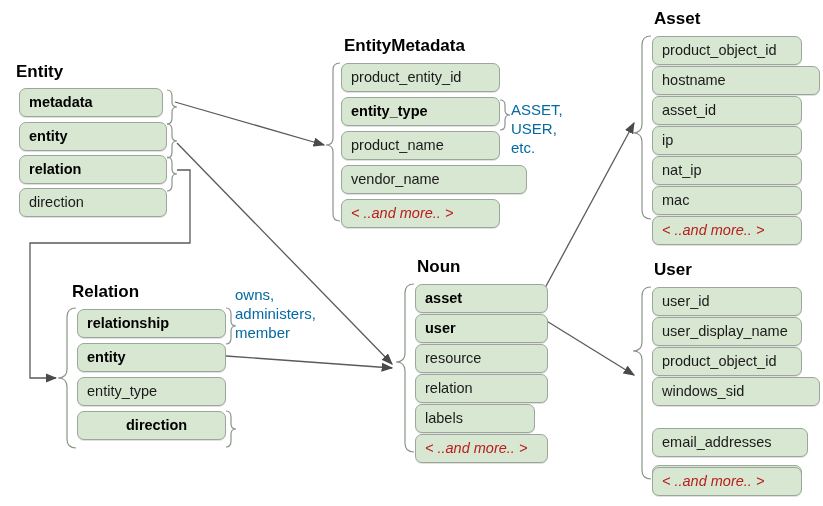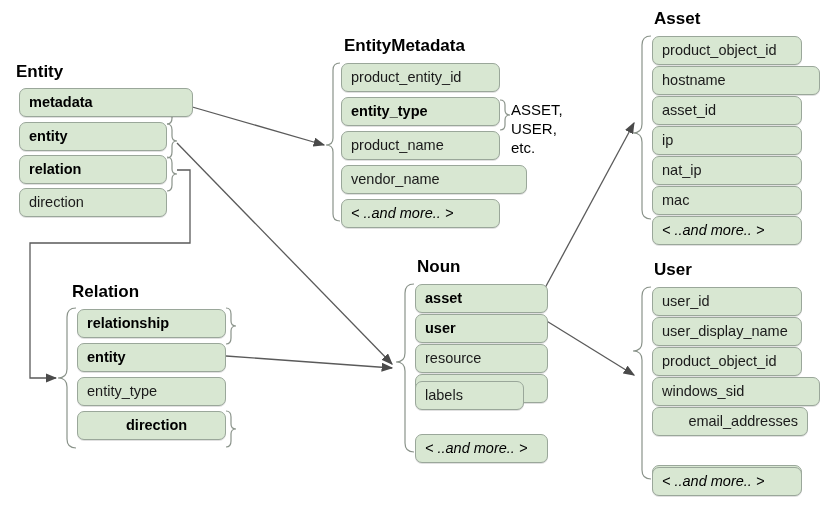--- a/index.html
+++ b/index.html
@@ -31,26 +31,26 @@
     height:29px;
     line-height:27px;
     padding:0 9px;
     font-size:14.5px;
     color:#1a1a1a;
     white-space:nowrap;
     overflow:hidden;
     box-shadow:0 1px 0 rgba(0,0,0,0.12);
   }
   .field.bold{font-weight:bold;color:#000;}
-  .field.more{font-style:italic;color:#000000;background:#d8e7d2;}
+  .field.more{font-style:italic;color:#b91c1c;background:#d8e7d2;}
 
   .note{
     position:absolute;
     font-size:15px;
-    color:#000000;
+    color:#0369a1;
     line-height:19px;
     white-space:pre;
   }
 </style>
 </head>
 <body>
 
 <div id="canvas">
 
   <svg class="wires" viewBox="0 0 823 506">
@@ -95,21 +95,21 @@
       <path d="M226,356 L392,368" marker-end="url(#arrow)"></path>
 
       <path d="M545,288 L634,123" marker-end="url(#arrow)"></path>
 
       <path d="M545,320 L634,375" marker-end="url(#arrow)"></path>
     </g>
   </svg>
 
   <div class="group">
     <div class="group-title" style="left:16px;top:62px;">Entity</div>
-    <div class="field bold" style="left:19px;top:88px;width:174px;">metadata</div>
+    <div class="field bold" style="left:19px;top:88px;width:144px;">metadata</div>
     <div class="field bold" style="left:19px;top:122px;width:148px;">entity</div>
     <div class="field bold" style="left:19px;top:155px;width:148px;">relation</div>
     <div class="field" style="left:19px;top:188px;width:148px;">direction</div>
   </div>
 
   <div class="group">
     <div class="group-title" style="left:344px;top:36px;">EntityMetadata</div>
     <div class="field" style="left:341px;top:63px;width:159px;">product_entity_id</div>
     <div class="field bold" style="left:341px;top:97px;width:159px;">entity_type</div>
     <div class="field" style="left:341px;top:131px;width:159px;">product_name</div>
@@ -131,37 +131,40 @@
     <div class="field" style="left:652px;top:186px;width:150px;">mac</div>
     <div class="field more" style="left:652px;top:216px;width:150px;">&lt; ..and more.. &gt;</div>
   </div>
 
   <div class="group">
     <div class="group-title" style="left:654px;top:260px;">User</div>
     <div class="field" style="left:652px;top:287px;width:150px;">user_id</div>
     <div class="field" style="left:652px;top:317px;width:150px;">user_display_name</div>
     <div class="field" style="left:652px;top:347px;width:150px;">product_object_id</div>
     <div class="field" style="left:652px;top:377px;width:168px;">windows_sid</div>
-    <div class="field" style="left:652px;top:407px;width:156px;text-align:right;">email_addresses</div>
+    <div class="field" style="left:652px;top:428px;width:156px;">email_addresses</div>
     <div class="field" style="left:652px;top:437px;width:150px;margin-top:28px;">groupid</div>
     <div class="field more" style="left:652px;top:467px;width:150px;">&lt; ..and more.. &gt;</div>
   </div>
 
   <div class="group">
     <div class="group-title" style="left:417px;top:257px;">Noun</div>
     <div class="field bold" style="left:415px;top:284px;width:133px;">asset</div>
     <div class="field bold" style="left:415px;top:314px;width:133px;">user</div>
     <div class="field" style="left:415px;top:344px;width:133px;">resource</div>
     <div class="field" style="left:415px;top:374px;width:133px;">relation</div>
-    <div class="field" style="left:415px;top:381px;width:109px;">labels</div>
+    <div class="field" style="left:415px;top:404px;width:120px;">labels</div>
     <div class="field more" style="left:415px;top:434px;width:133px;">&lt; ..and more.. &gt;</div>
   </div>
 
   <div class="group">
     <div class="group-title" style="left:72px;top:282px;">Relation</div>
     <div class="field bold" style="left:77px;top:309px;width:149px;">relationship</div>
     <div class="field bold" style="left:77px;top:343px;width:149px;">entity</div>
     <div class="field" style="left:77px;top:377px;width:149px;">entity_type</div>
     <div class="field bold" style="left:77px;top:411px;width:149px;padding-left:48px;">direction</div>
   </div>
 
+  <div class="note" style="left:235px;top:285px;">owns,
+administers,
+member</div>
 
 </div>
 
 </body></html>

